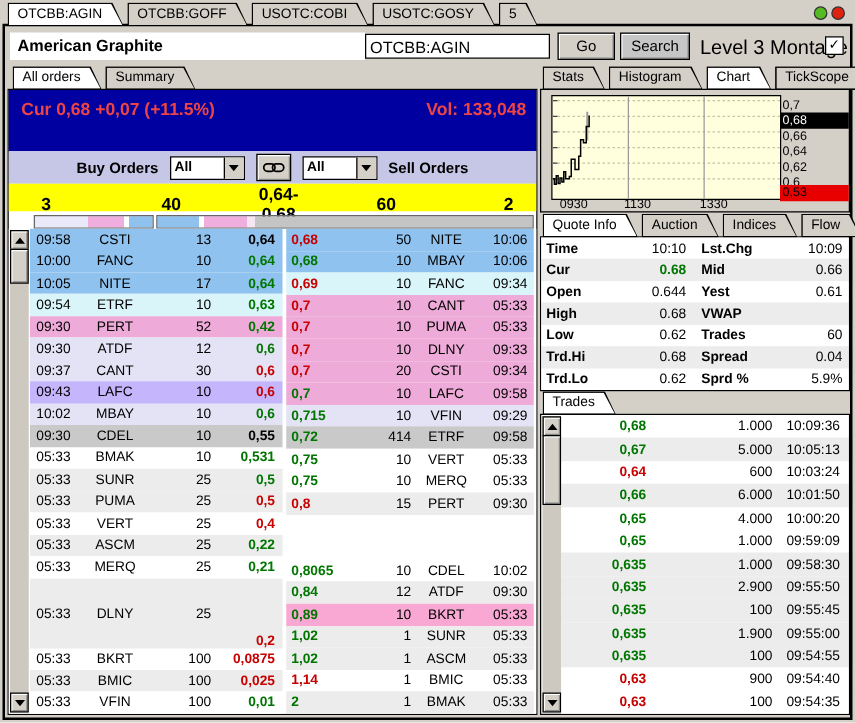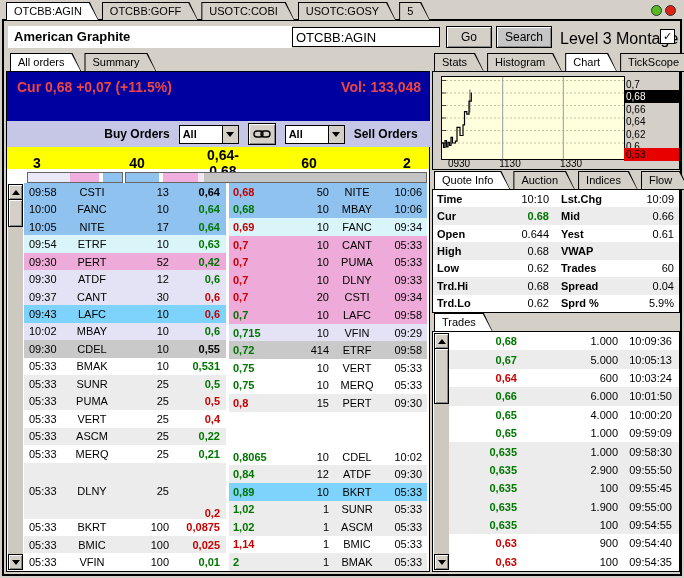--- a/index.html
+++ b/index.html
@@ -30,21 +30,21 @@
   #l3-check{position:absolute;left:656px;top:8px;width:13px;height:13px;background:#fff;border:1px solid #000;
       font-size:11px;font-weight:bold;line-height:13px;text-align:center;cursor:pointer;}
   
   #left-tabs{left:6px;top:32px;}
   #left-panel{position:absolute;left:2px;top:50px;width:422px;height:499px;border:1px solid #000;background:#fff;}
   #blue-head{position:absolute;left:0;top:0;width:100%;height:49px;background:#0000a0;color:#ef4444;
       font-size:14px;font-weight:bold;}
   #cur-line{position:absolute;left:10px;top:7px;}
   #vol-line{position:absolute;right:8px;top:7px;}
   #ctrl-row{position:absolute;left:0;top:49px;width:100%;height:26px;background:#c6c6e6;
-      display:flex;align-items:center;justify-content:center;gap:9px;padding-left:43px;}
+      display:flex;align-items:center;justify-content:center;gap:9px;}
   .ctl-lab{font-size:12px;font-weight:bold;}
   .combo{display:flex;width:58px;height:17px;background:#fff;border:1px solid #000;cursor:pointer;}
   .combo-txt{flex:1;font-size:11px;font-weight:bold;line-height:16px;padding-left:3px;}
   .combo-btn{width:15px;background:#d4d0c8;border-left:1px solid #000;display:flex;align-items:center;justify-content:center;}
   #link-btn{width:26px;height:20px;display:flex;align-items:center;justify-content:center;}
   #yellow-row{position:absolute;left:0;top:75px;width:100%;height:22px;background:#ffff00;
       display:grid;grid-template-columns:60px 140px 1fr 140px 56px;align-items:center;
       font-size:14px;font-weight:bold;}
   #yellow-row span{text-align:center;}
   #depth-left{position:absolute;left:20px;top:100px;width:94px;height:9px;border:1px solid #666;
@@ -235,21 +235,21 @@
             <span class="bm">ATDF</span>
             <span class="bs">12</span>
             <span class="bp" style="color: rgb(0, 118, 0);">0,6</span>
           </div>
           <div class="brow" style="background: rgb(227, 227, 245);">
             <span class="bt">09:37</span>
             <span class="bm">CANT</span>
             <span class="bs">30</span>
             <span class="bp" style="color: rgb(200, 0, 0);">0,6</span>
           </div>
-          <div class="brow" style="background: #7dd3fc;">
+          <div class="brow" style="background: #c4b5fd;">
             <span class="bt">09:43</span>
             <span class="bm">LAFC</span>
             <span class="bs">10</span>
             <span class="bp" style="color: rgb(200, 0, 0);">0,6</span>
           </div>
           <div class="brow" style="background: rgb(227, 227, 245);">
             <span class="bt">10:02</span>
             <span class="bm">MBAY</span>
             <span class="bs">10</span>
             <span class="bp" style="color: rgb(0, 118, 0);">0,6</span>
@@ -405,21 +405,21 @@
             <span class="as">10</span>
             <span class="am">CDEL</span>
             <span class="at">10:02</span>
           </div>
           <div class="brow" style="background: rgb(236, 236, 236);">
             <span class="ap" style="color: rgb(0, 118, 0);">0,84</span>
             <span class="as">12</span>
             <span class="am">ATDF</span>
             <span class="at">09:30</span>
           </div>
-          <div class="brow" style="background: #7dd3fc;">
+          <div class="brow" style="background: #f9a8d4;">
             <span class="ap" style="color: rgb(0, 118, 0);">0,89</span>
             <span class="as">10</span>
             <span class="am">BKRT</span>
             <span class="at">05:33</span>
           </div>
           <div class="brow" style="background: rgb(236, 236, 236);">
             <span class="ap" style="color: rgb(0, 118, 0);">1,02</span>
             <span class="as">1</span>
             <span class="am">SUNR</span>
             <span class="at">05:33</span>

